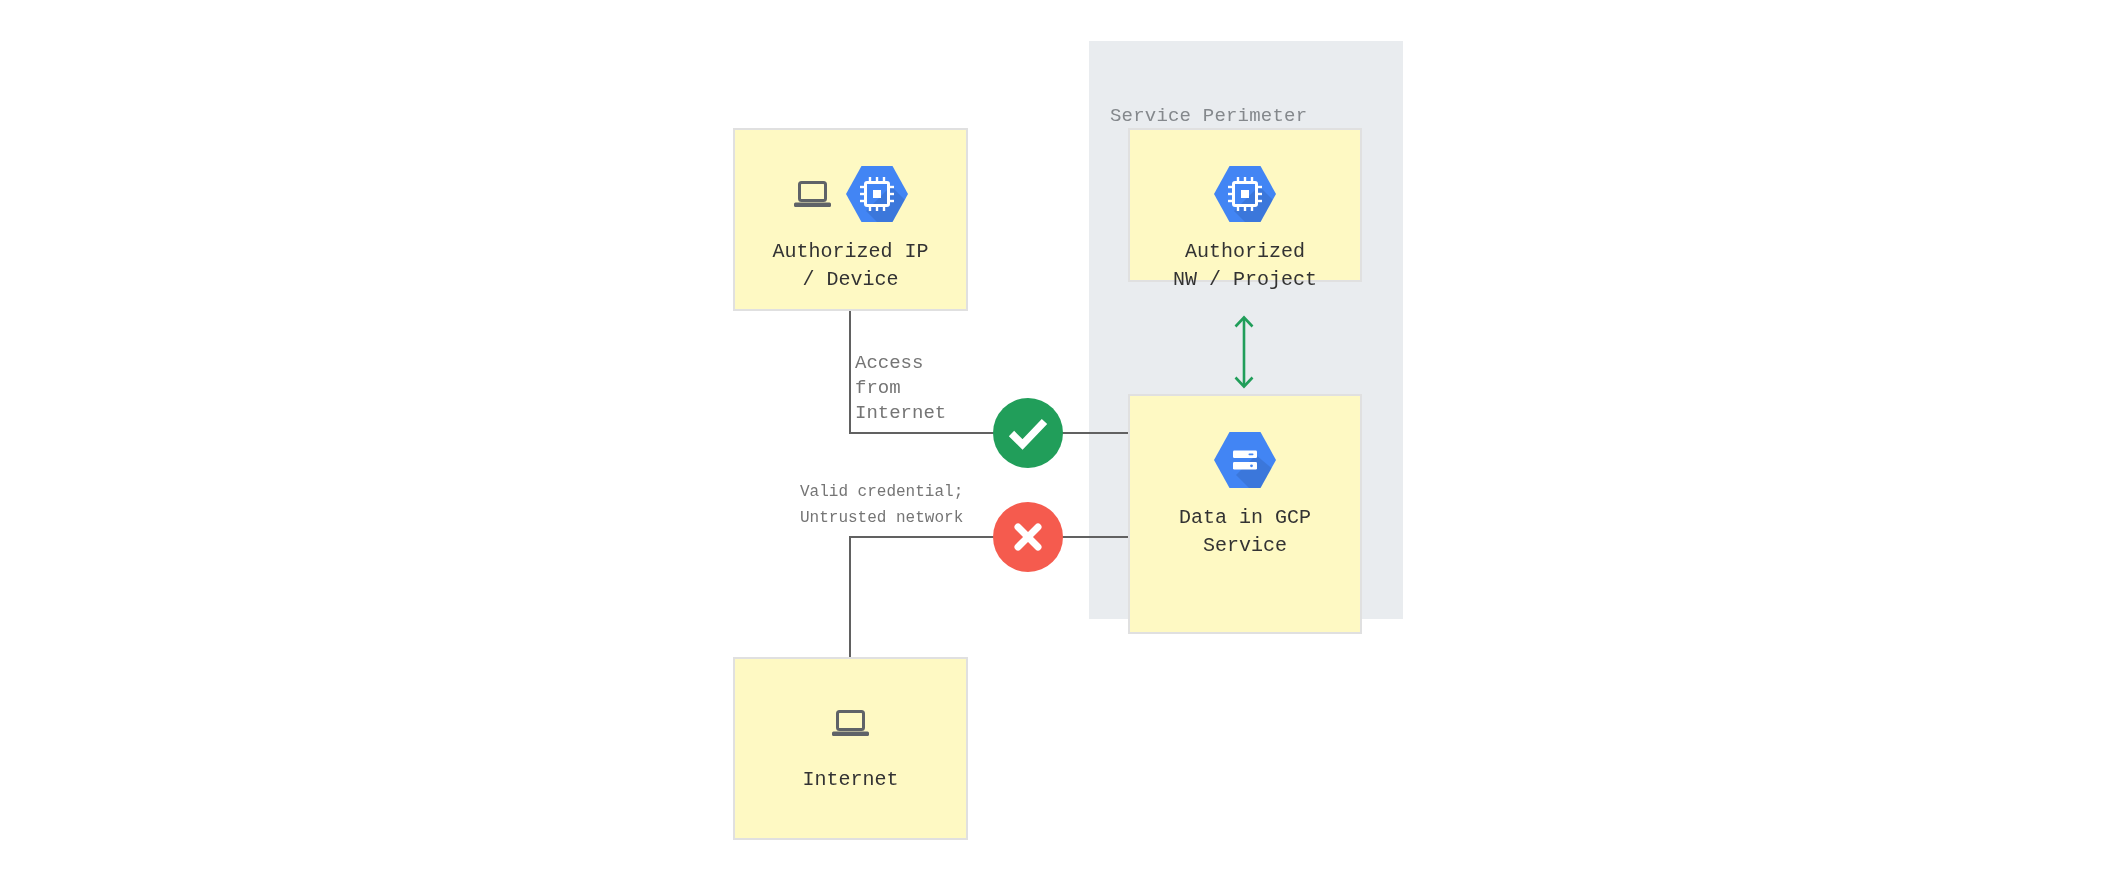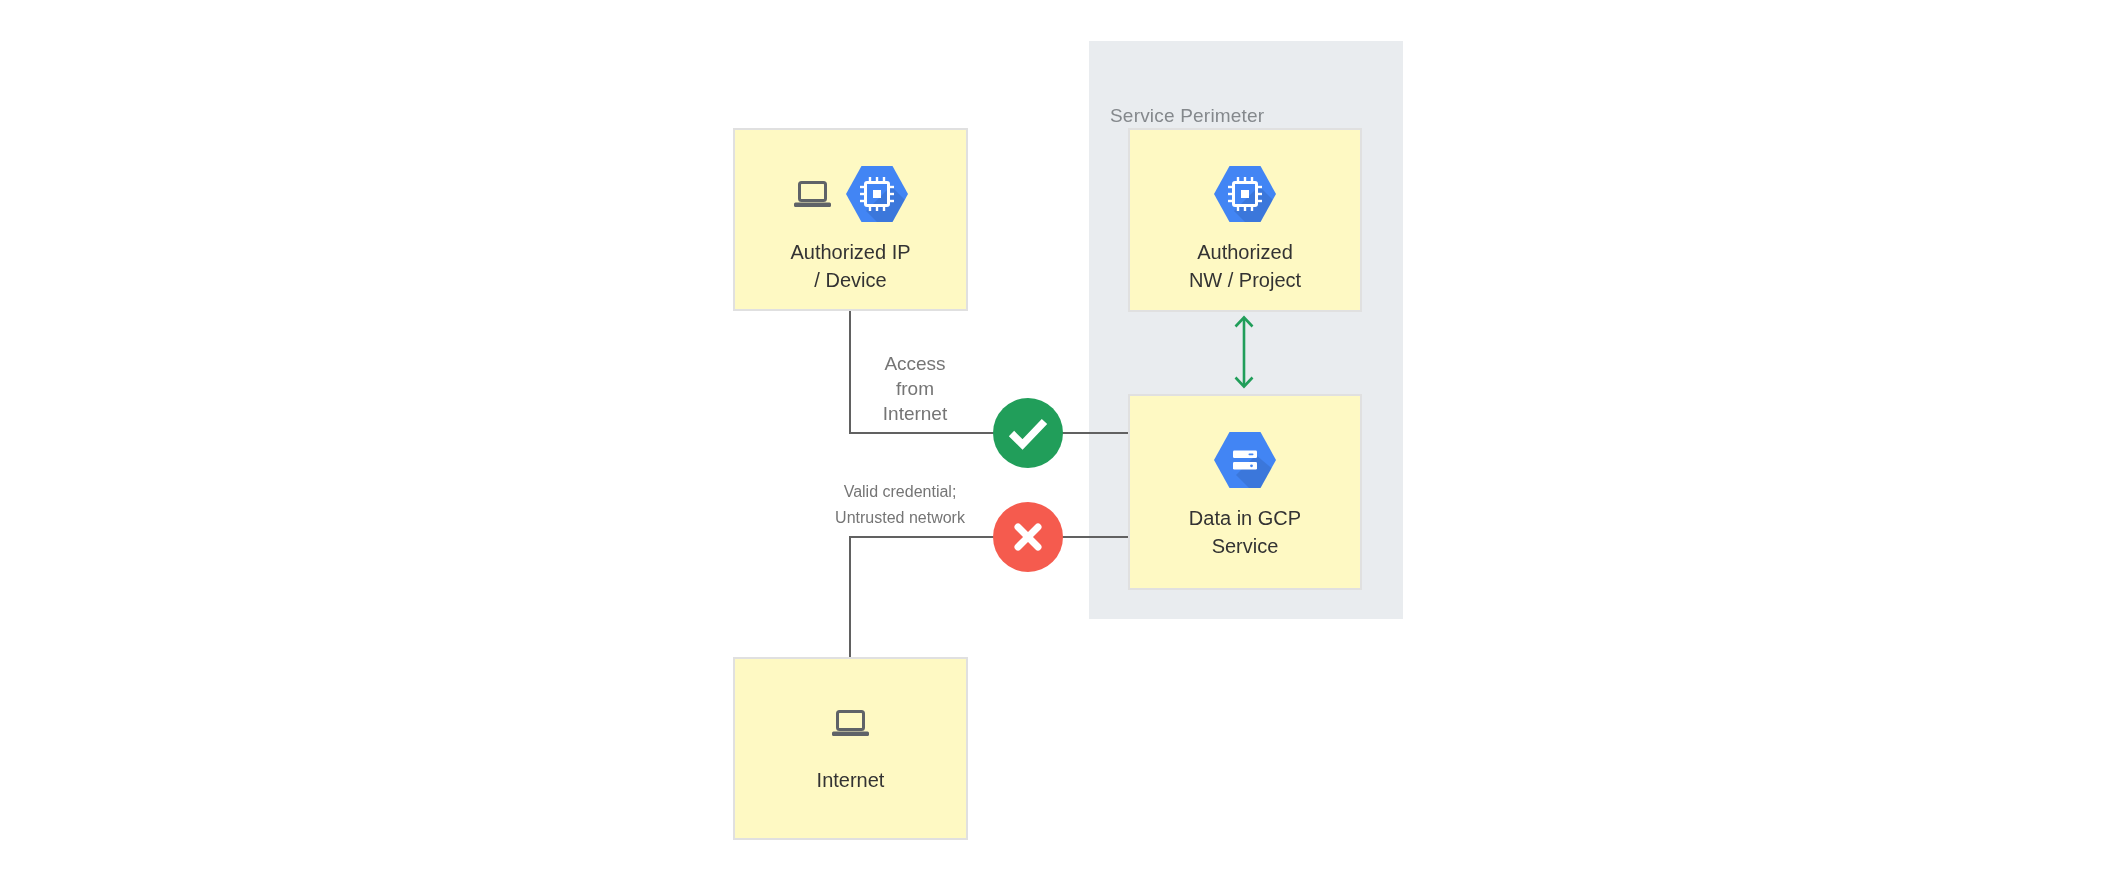--- a/index.html
+++ b/index.html
@@ -1,21 +1,21 @@
 <!DOCTYPE html>
 <html><head>
 <meta charset="utf-8">
 <style>
   html, body { margin: 0; padding: 0; background: #ffffff; }
   .canvas {
     position: relative;
     width: 2112px;
     height: 882px;
     background: #ffffff;
-    font-family: Liberation Sans, sans-serif;
+    font-family: Liberation Mono, monospace;
     overflow: hidden;
   }
 
   
   .perimeter {
     position: absolute;
     left: 1089px; top: 41px;
     width: 314px; height: 578px;
     background: #E9ECEF;
   }
@@ -31,22 +31,22 @@
   .node {
     position: absolute;
     background: #fef9c3;
     border: 2px solid #E0E0E0;
     box-sizing: border-box;
     display: flex;
     flex-direction: column;
     align-items: center;
   }
   .box-auth-ip   { left: 733px;  top: 128px; width: 235px; height: 183px; }
-  .box-auth-nw   { left: 1128px; top: 128px; width: 234px; height: 184px; }
-  .box-data      { left: 1128px; top: 394px; width: 234px; height: 196px; }
+  .box-auth-nw   { left: 1128px; top: 128px; width: 234px; height: 154px; }
+  .box-data      { left: 1128px; top: 394px; width: 234px; height: 240px; }
   .box-internet  { left: 733px;  top: 657px; width: 235px; height: 183px; }
 
   .icon-row {
     display: flex;
     align-items: center;
     gap: 14px;
     margin-top: 36px;
     height: 56px;
   }
   .box-internet .icon-row { margin-top: 49px; height: 30px; }
@@ -77,21 +77,20 @@
     align-items: center;
     justify-content: center;
   }
   .badge-allow { left: 993px; top: 398px; background: #219E5A; }
   .badge-deny  { left: 993px; top: 502px; background: #F55B4E; }
 
   
   .edge-label {
     position: absolute;
     color: #757575;
-    text-align: center;
     white-space: pre-line;
   }
   .label-access { left: 855px; top: 351px; width: 120px; font-size: 19px; line-height: 25px; }
   .label-denied { left: 800px; top: 479px; width: 200px; font-size: 16px; line-height: 26px; }
 
   
   .double-arrow { position: absolute; left: 1230px; top: 310px; }
 </style>
 </head>
 <body>

